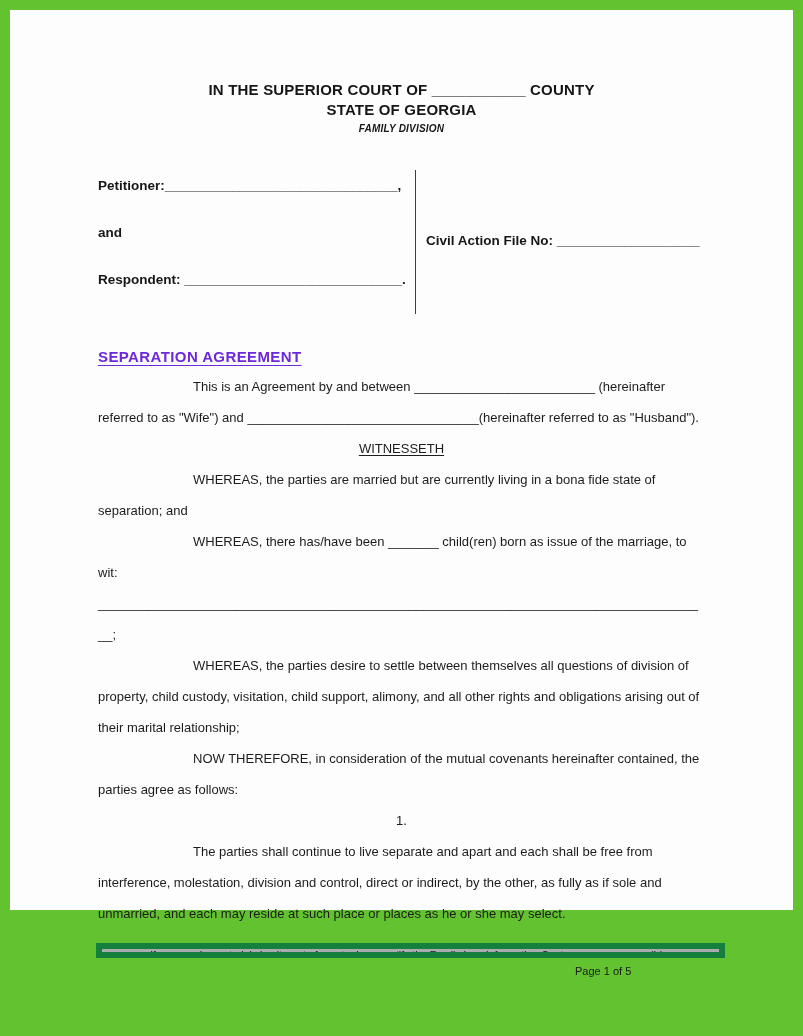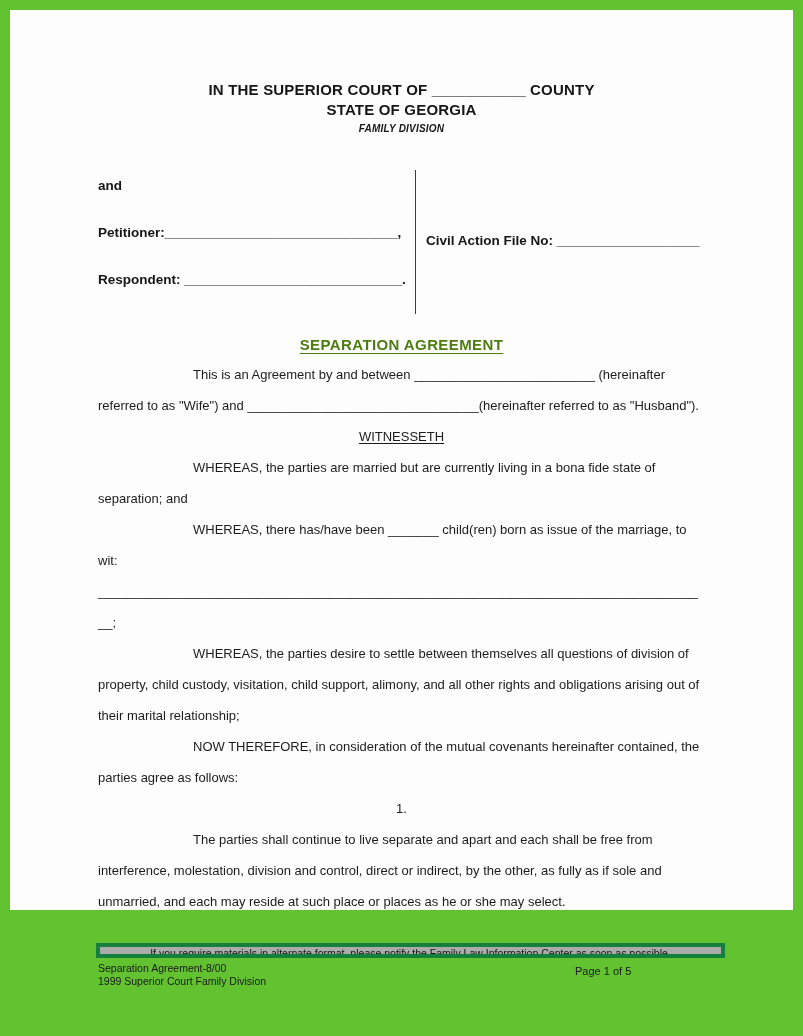--- a/index.html
+++ b/index.html
@@ -52,26 +52,26 @@
   }
   .caption-right {
     flex: 1;
     display: flex;
     align-items: center;
     padding-left: 10px;
   }
 
   
   .doc-title {
-    margin-top: 32px;
-    text-align: center;
+    margin-top: 44px;
+    text-align: left;
     font-size: 15px;
     font-weight: bold;
     letter-spacing: 0.4px;
-    color: #4d7c0f;
+    color: #6d28d9;
     text-decoration: underline;
     text-underline-offset: 3px;
   }
 
   
   .body-text {
     margin-top: 6px;
     font-size: 13px;
     line-height: 31px;
     color: #1c1c1c;
@@ -82,21 +82,21 @@
   }
   .center-line { text-align: center; text-indent: 0; }
   .underlined { text-decoration: underline; text-underline-offset: 2px; }
 
   
   .alt-format-bar {
     position: absolute;
     left: 86px; top: 933px;
     width: 629px; height: 15px;
     background: #ababab;
-    border: 4px solid #15803d;
+    border: 6px solid #15803d;
     text-align: center;
     font-size: 10.5px;
     line-height: 13px;
     color: #141414;
     overflow: hidden;
   }
   .doc-id {
     position: absolute;
     left: 88px; top: 952px;
     font-size: 10.5px;
@@ -116,22 +116,22 @@
 <div class="page">
 
   <header class="court-header">
     <div class="hdr-line">IN THE SUPERIOR COURT OF ___________ COUNTY</div>
     <div class="hdr-line">STATE OF GEORGIA</div>
     <div class="hdr-line small">FAMILY DIVISION</div>
   </header>
 
   <section class="caption">
     <div class="caption-left">
+      <div class="cap-line">Petitioner:_______________________________,</div>
       <div class="cap-line">and</div>
-      <div class="cap-line">Petitioner:_______________________________,</div>
       <div class="cap-line">Respondent: _____________________________.</div>
     </div>
     <div class="caption-divider"></div>
     <div class="caption-right">
       <div class="cap-line">Civil Action File No: ___________________</div>
     </div>
   </section>
 
   <h1 class="doc-title">SEPARATION AGREEMENT</h1>
 
@@ -141,20 +141,16 @@
     <p class="para">WHEREAS, the parties are married but are currently living in a bona fide state of separation; and</p>
     <p class="para">WHEREAS, there has/have been _______ child(ren) born as issue of the marriage, to wit: _____________________________________________________________________________________;</p>
     <p class="para">WHEREAS, the parties desire to settle between themselves all questions of division of property, child custody, visitation, child support, alimony, and all other rights and obligations arising out of their marital relationship;</p>
     <p class="para">NOW THEREFORE, in consideration of the mutual covenants hereinafter contained, the parties agree as follows:</p>
     <p class="center-line">1.</p>
     <p class="para">The parties shall continue to live separate and apart and each shall be free from interference, molestation, division and control, direct or indirect, by the other, as fully as if sole and unmarried, and each may reside at such place or places as he or she may select.</p>
   </div>
 
   <div class="alt-format-bar">If you require materials in alternate format, please notify the Family Law Information Center as soon as possible.</div>
 
-  <div class="doc-id">
-    <div>Separation Agreement-8/00</div>
-    <div>1999 Superior Court Family Division</div>
-  </div>
 
   <div class="page-number">Page 1 of 5</div>
 
 </div>
 
 </body></html>

